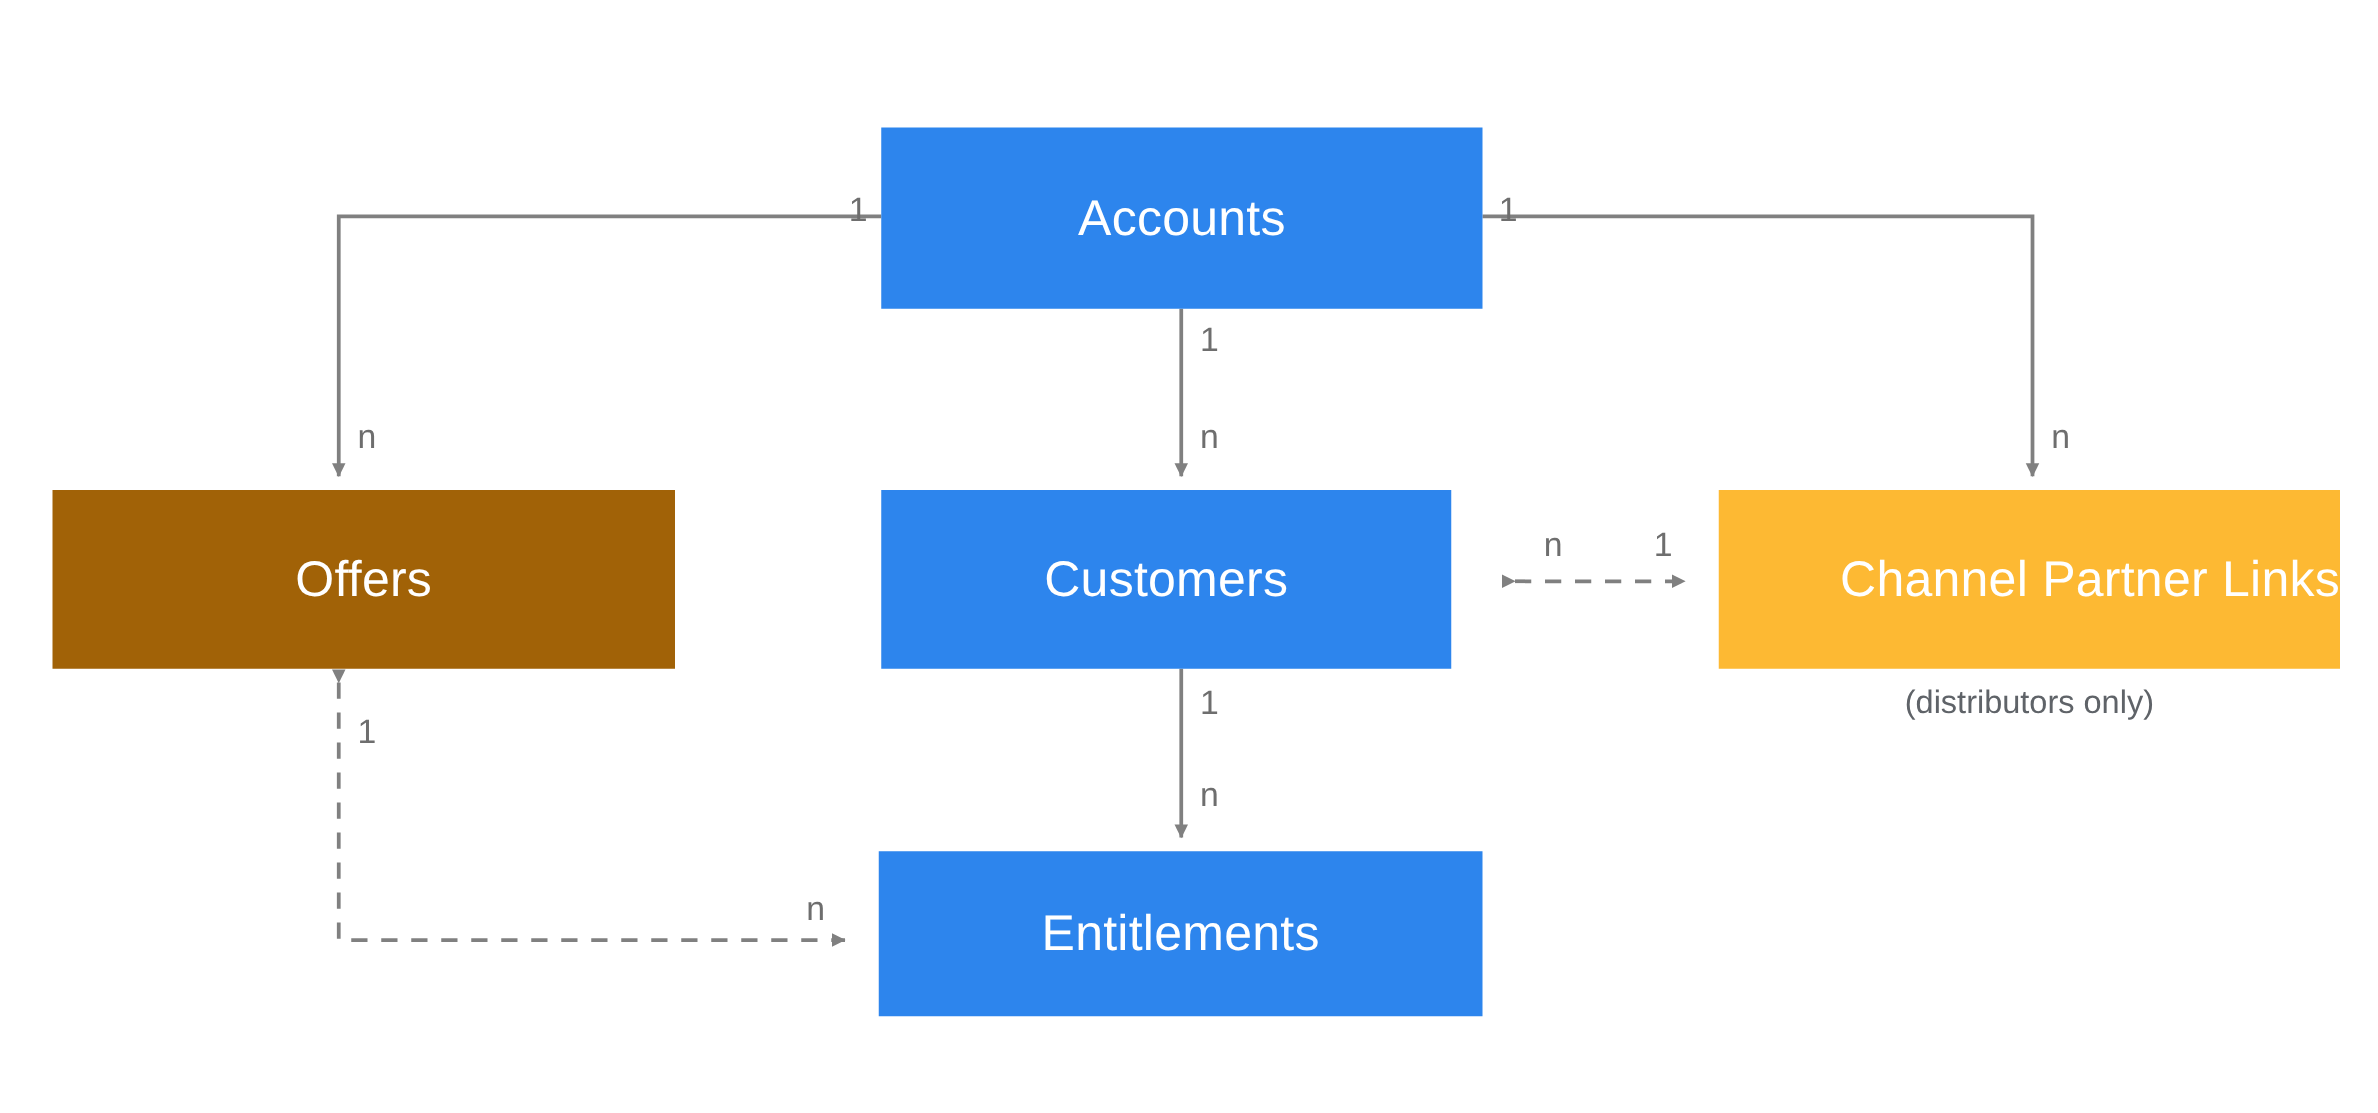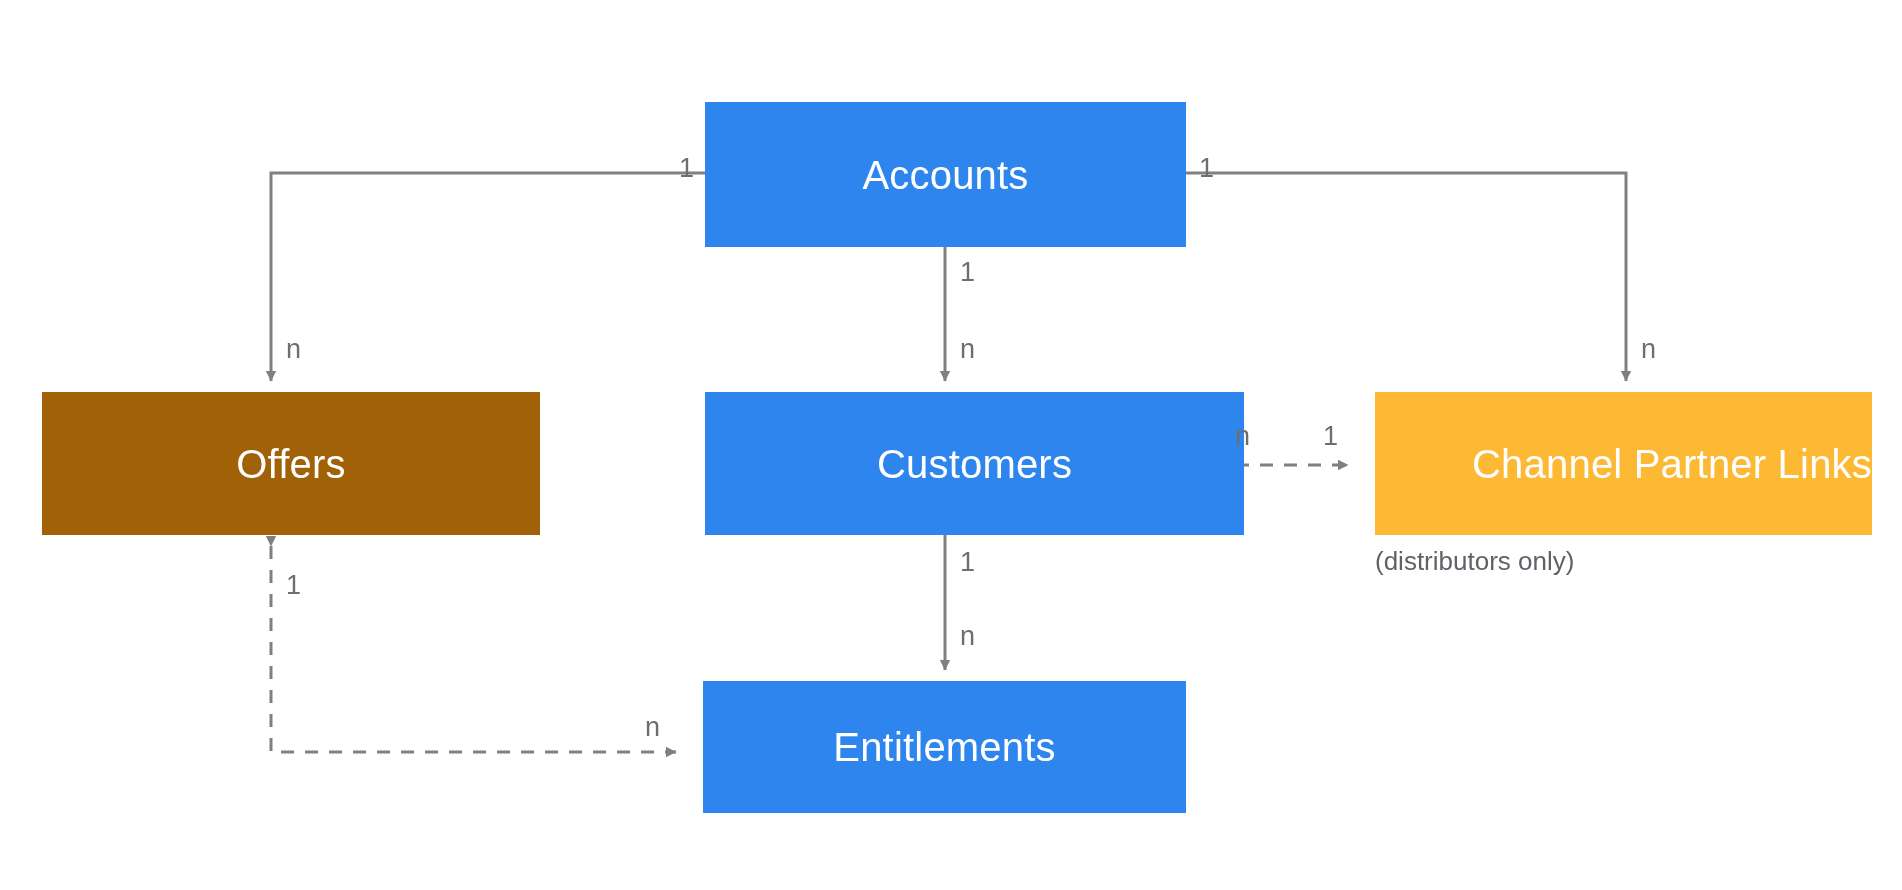--- a/index.html
+++ b/index.html
@@ -42,20 +42,21 @@
     font-size: 27px;
     line-height: 1;
     white-space: nowrap;
   }
   .note {
     position: absolute;
     color: #5f6368;
     font-size: 26px;
     line-height: 1;
     white-space: nowrap;
+    text-align: center;
   }
 </style>
 </head>
 <body>
 
 <div id="canvas">
 
   <svg id="wires" viewBox="0 0 1902 890" width="1902" height="890" xmlns="http://www.w3.org/2000/svg">
     <defs>
       <marker id="arrowEnd" markerWidth="12" markerHeight="12" refX="10.5" refY="6" orient="auto" markerUnits="userSpaceOnUse">
@@ -80,21 +81,21 @@
   </svg>
 
   <div class="node" style="left:705px; top:102px; width:481px; height:145px; background:#2d85ed;text-align:center;">
     <span>Accounts</span>
   </div>
 
   <div class="node" style="left:30px; top:392px; width:498px; height:143px; background:#a16207;margin-left:12px;">
     <span>Offers</span>
   </div>
 
-  <div class="node" style="left:705px; top:392px; width:539px; height:143px; background:#2d85ed;">
+  <div class="node" style="left:705px; top:392px; width:456px; height:143px; background:#2d85ed;">
     <span>Customers</span>
   </div>
 
   <div class="node" style="left:1375px; top:392px; width:497px; height:143px; background:#fdb933;justify-content:flex-end;">
     <span>Channel Partner Links</span>
   </div>
 
   <div class="note" style="left:1375px; top:548px; width:497px;">(distributors only)</div>
 
   <div class="node" style="left:703px; top:681px; width:483px; height:132px; background:#2d85ed;">

